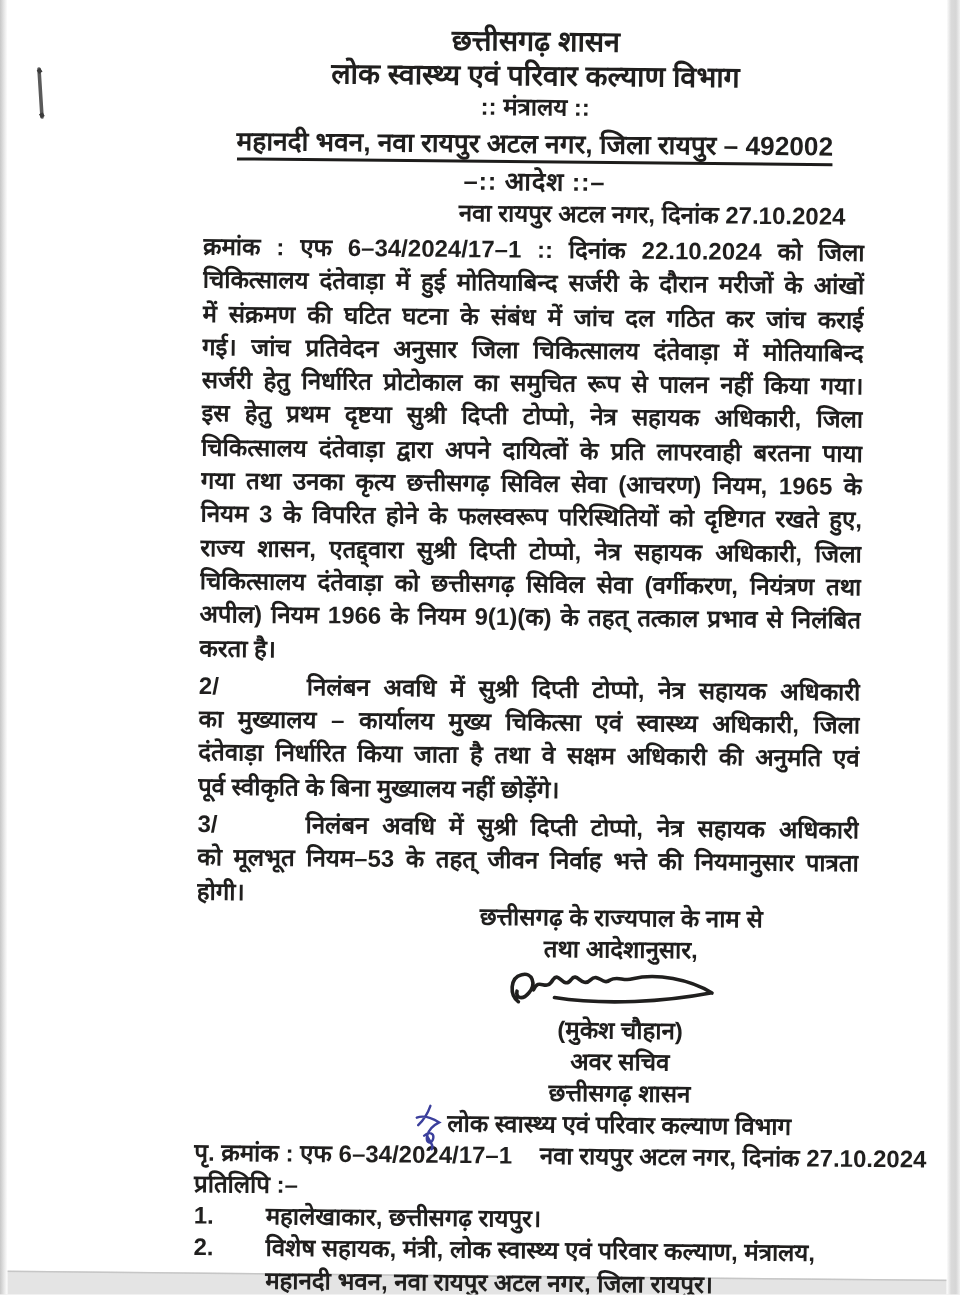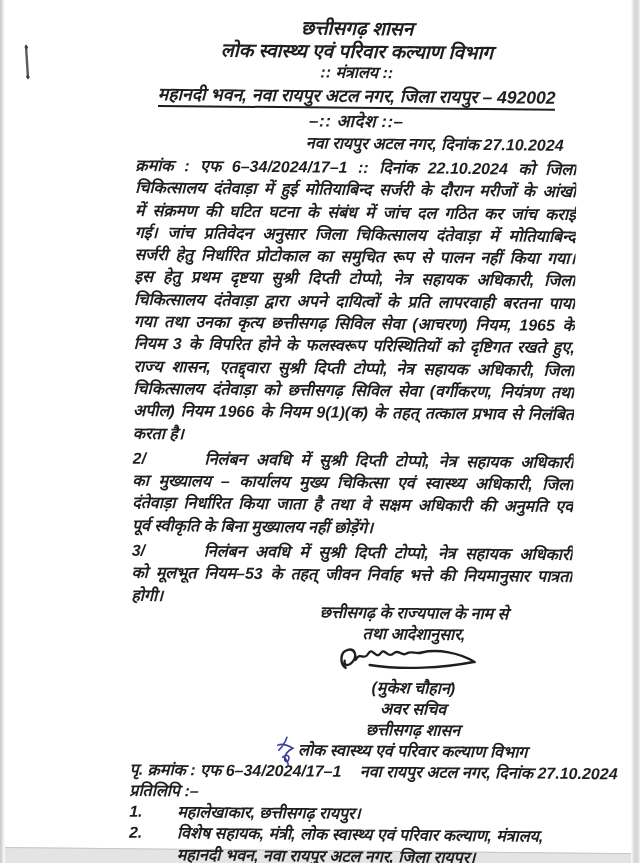--- a/index.html
+++ b/index.html
@@ -2,21 +2,21 @@
 <html><head>
 <meta charset="utf-8">
 <style>
   html,body{margin:0;padding:0;}
   body{
     width:640px;height:863px;overflow:hidden;position:relative;
     background:#ffffff;
     font-family:"Liberation Sans","DejaVu Sans",sans-serif;
     font-weight:700;color:#201f1e;
   }
-  .scan{position:absolute;inset:0;font-style:italic;}
+  .scan{position:absolute;inset:0;}
   
   .edge-left{position:absolute;left:0;top:0;bottom:0;width:5px;z-index:3;
     background:linear-gradient(to right,#c7c7c7 0,#e7e7e7 55%,#ffffff 100%);}
   .edge-right{position:absolute;right:0;top:0;bottom:0;width:9px;z-index:3;
     background:linear-gradient(to right,#ffffff 0,#dadada 35%,#d6d6d6 70%,#f1f1f1 100%);}
   .edge-bottom{position:absolute;left:-6px;right:-10px;top:847px;height:40px;z-index:0;
     background:#e4e4e4;border-top:1px solid #c6c6c6;
     transform:rotate(0.55deg);transform-origin:left top;}
   
   .pen-mark{position:absolute;left:23px;top:44px;z-index:2;}

